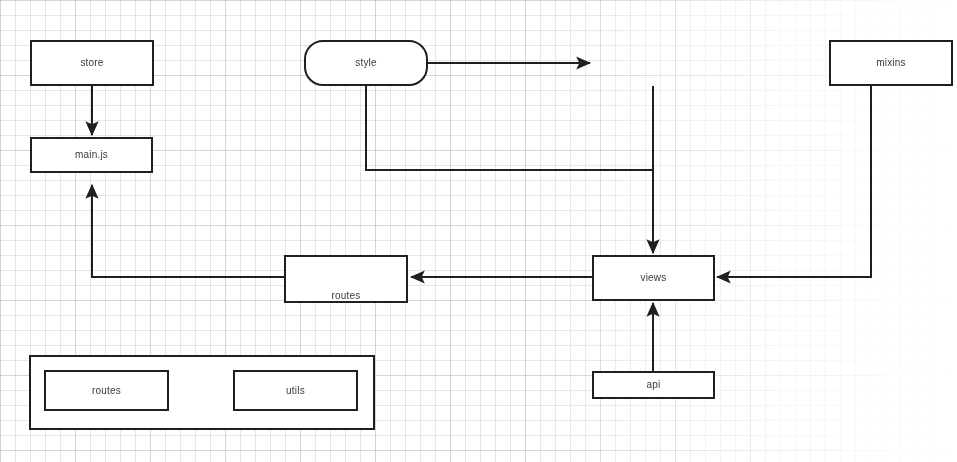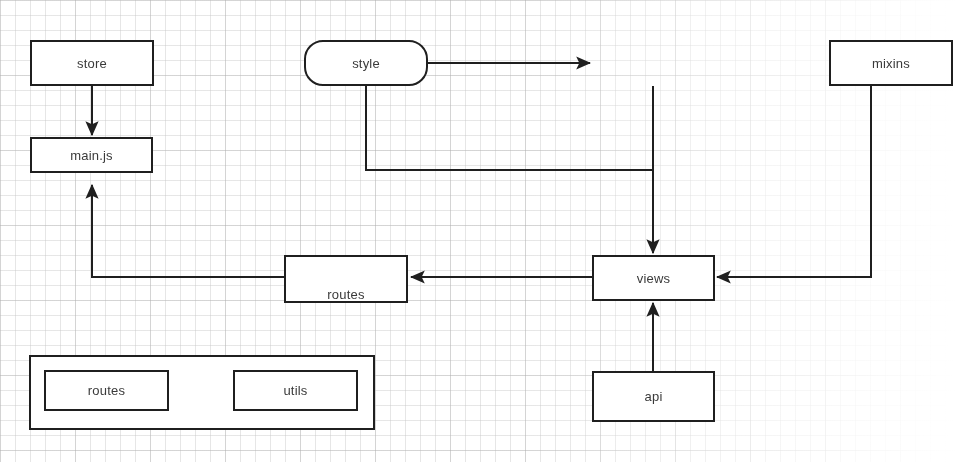--- a/index.html
+++ b/index.html
@@ -51,21 +51,21 @@
   
   .node {
     position: absolute;
     box-sizing: border-box;
     background: #ffffff;
     border: 2px solid #1f1f1f;
     display: flex;
     align-items: center;
     justify-content: center;
     color: #3a3a3a;
-    font-size: 13px;
+    font-size: 10px;
     letter-spacing: 0.2px;
     line-height: 1;
     user-select: none;
   }
   .group-box {
     position: absolute;
     box-sizing: border-box;
     background: #ffffff;
     border: 2px solid #1f1f1f;
   }
@@ -122,21 +122,21 @@
   </div>
 
   <div class="node" style="left:284px; top:255px; width:124px; height:48px;align-items:flex-end;">
     <span>routes</span>
   </div>
 
   <div class="node" style="left:592px; top:255px; width:123px; height:46px;justify-content:center;">
     <span>views</span>
   </div>
 
-  <div class="node" style="left:592px; top:371px; width:123px; height:51px;">
+  <div class="node" style="left:592px; top:371px; width:123px; height:28px;">
     <span>api</span>
   </div>
 
   <div class="node" style="left:44px; top:370px; width:125px; height:41px;">
     <span>routes</span>
   </div>
 
   <div class="node" style="left:233px; top:370px; width:125px; height:41px;">
     <span>utils</span>
   </div>

